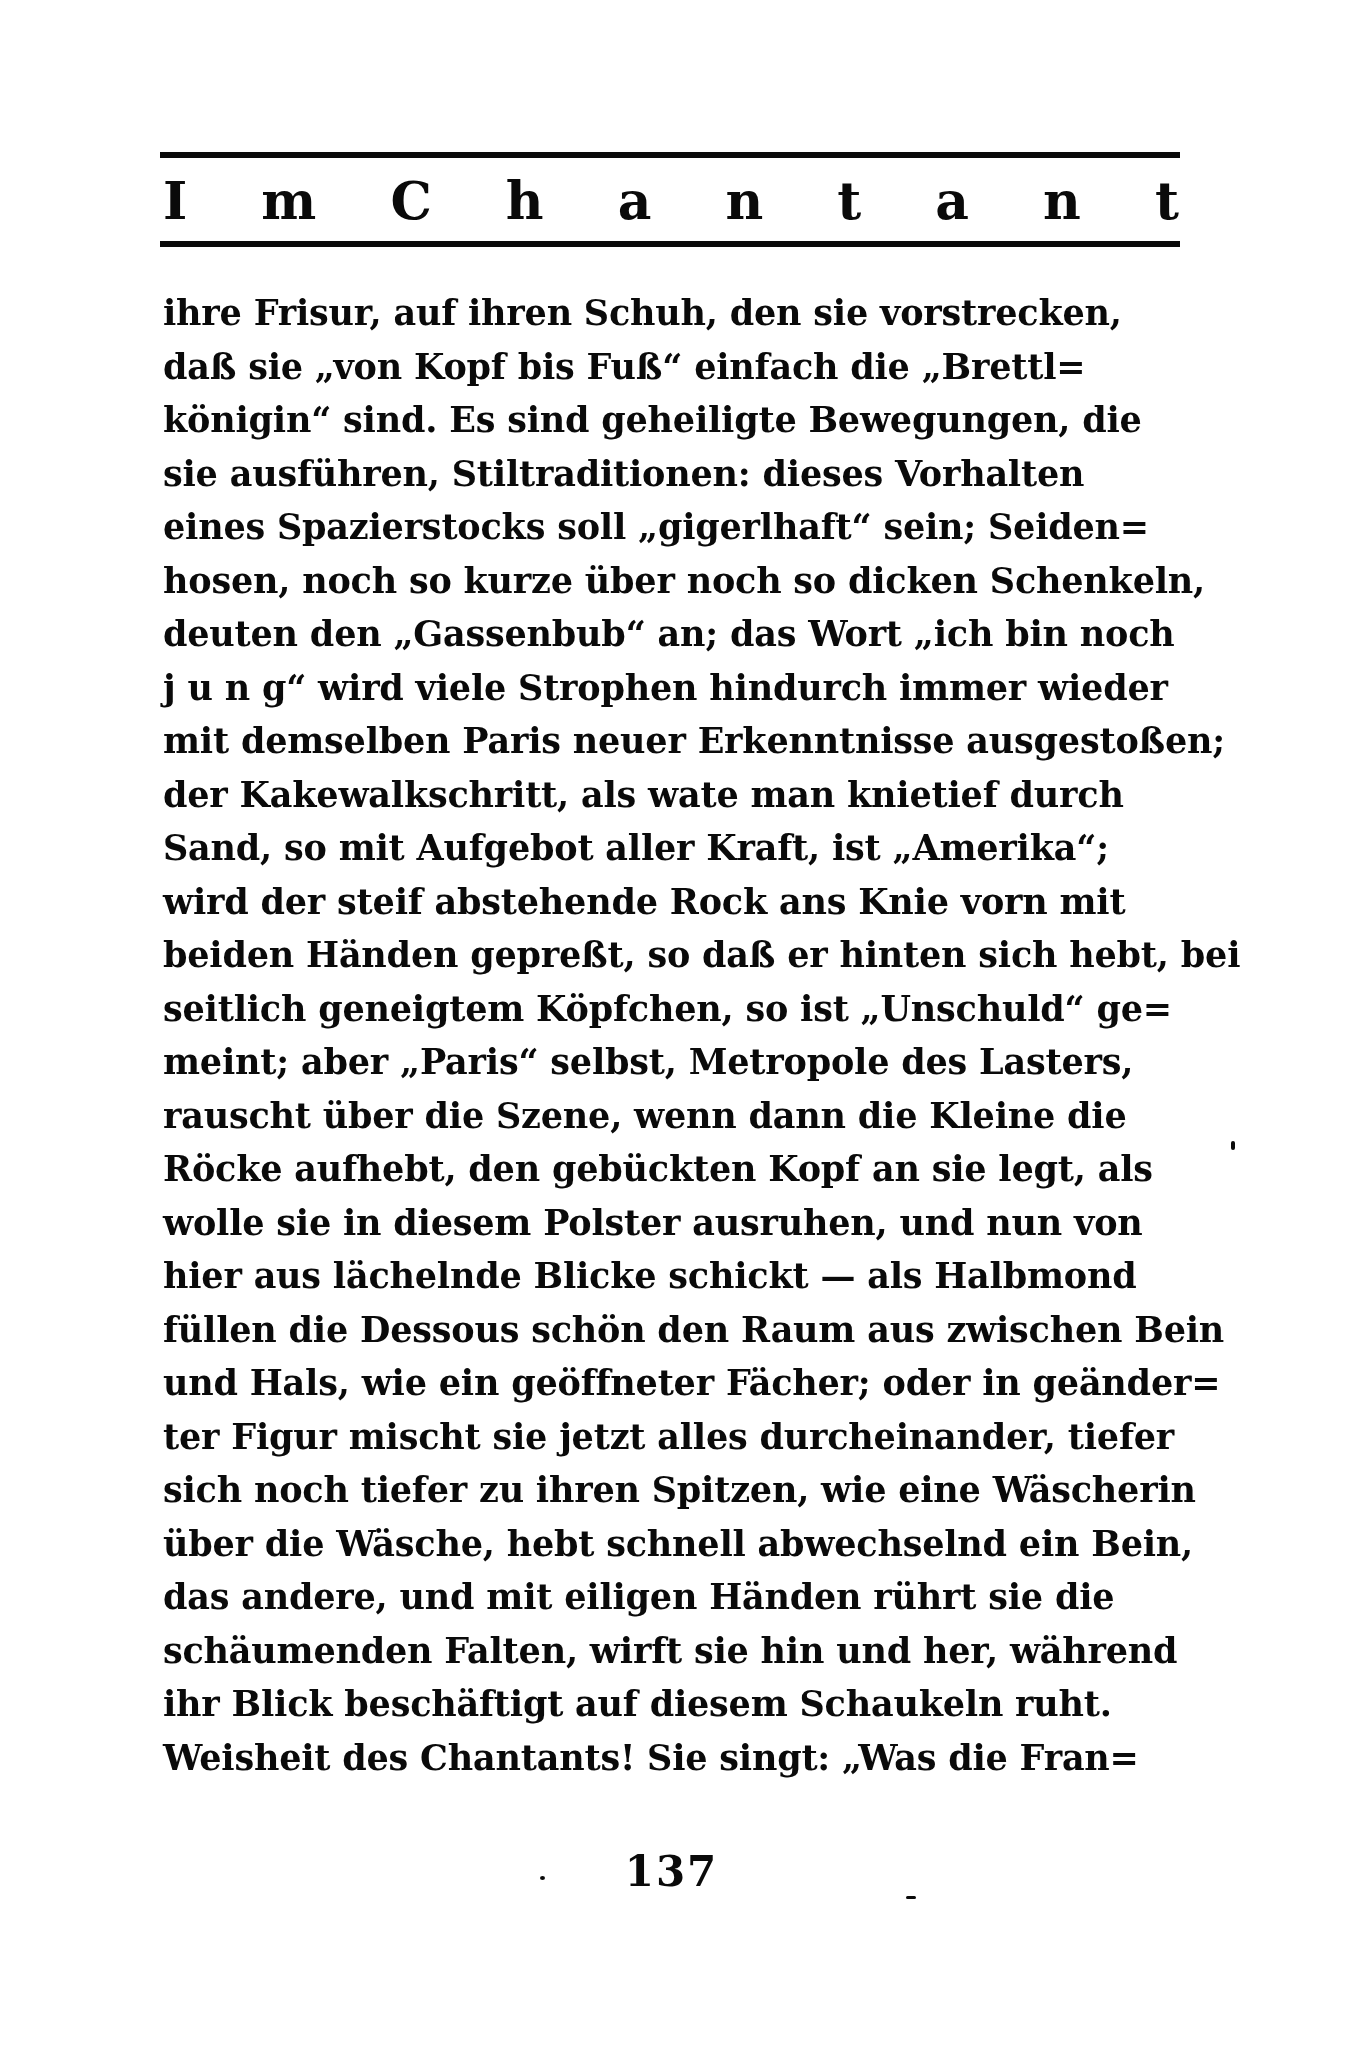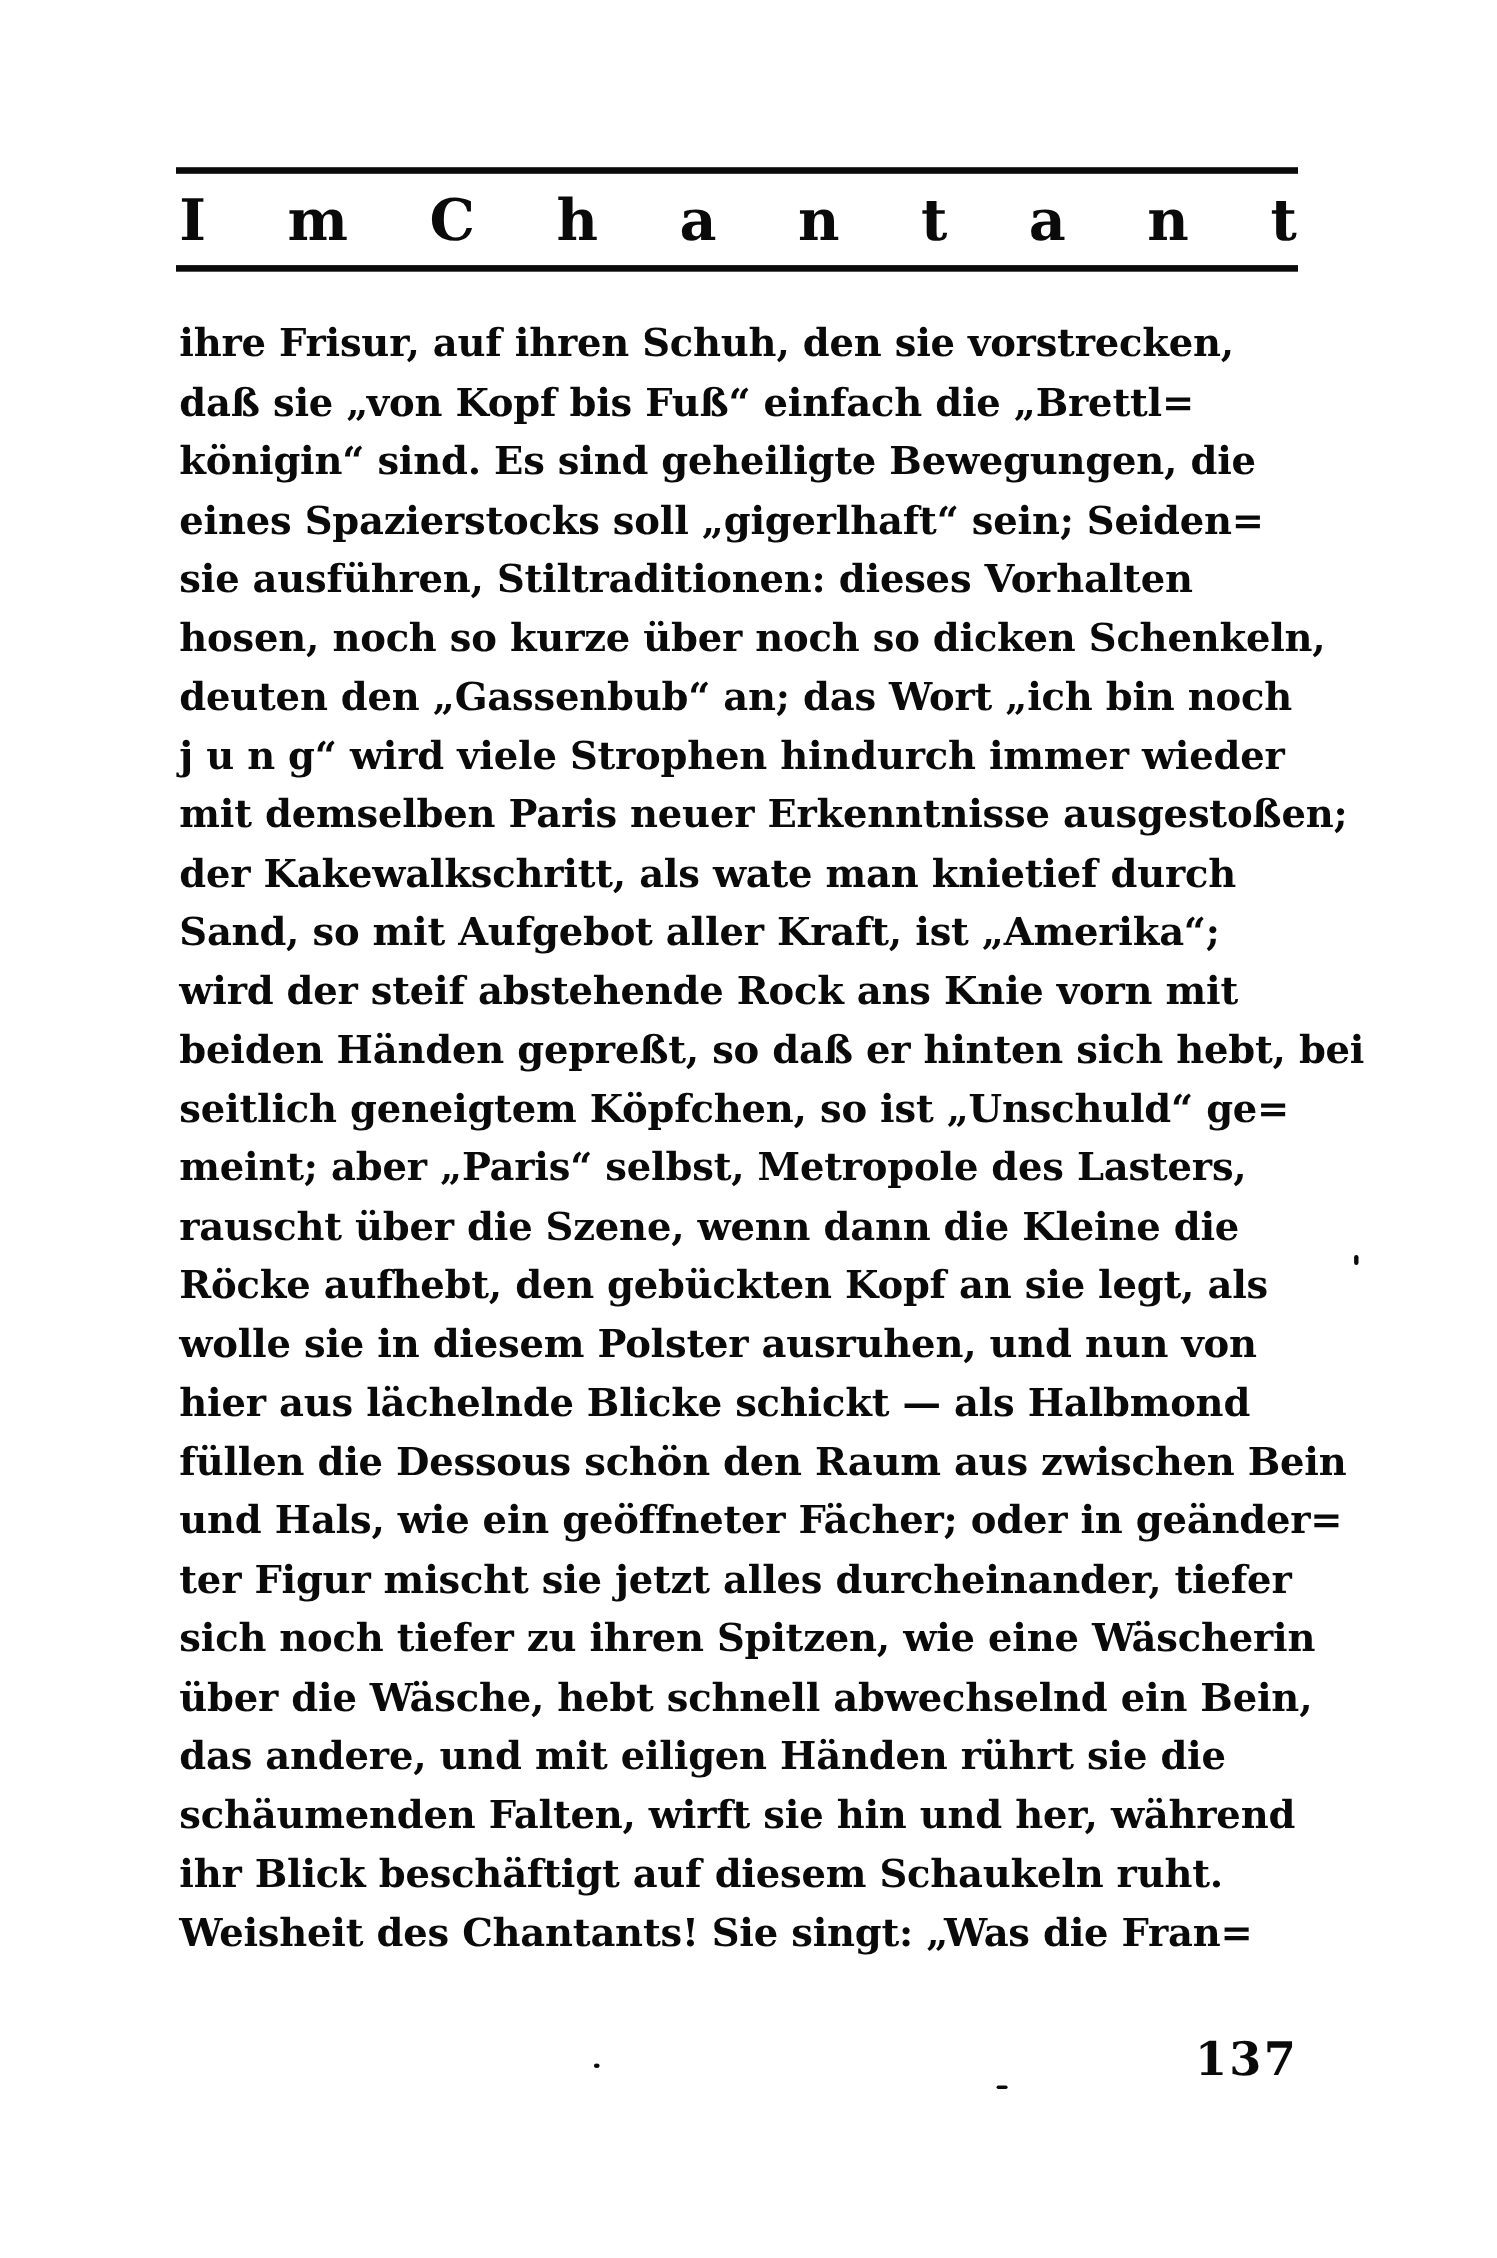--- a/index.html
+++ b/index.html
@@ -63,21 +63,21 @@
   .line::after {
     content: "";
     display: inline-block;
     width: 100%;
   }
   .folio {
     position: absolute;
     top: 1848px;
     left: 163px;
     width: 1017px;
-    text-align: right;
+    text-align: center;
     font-size: 42px;
     font-weight: 700;
     letter-spacing: 2px;
     line-height: 48px;
   }
   .speck {
     position: absolute;
     background: var(--ink, #0a0a0a);
     border-radius: 50%;
   }
@@ -104,22 +104,22 @@
       <span>n</span>
       <span>t</span>
     </div>
 
   <div class="rule rule-bottom"></div>
 
   <main class="page-body">
       <div class="line">ihre Frisur, auf ihren Schuh, den sie vorstrecken,</div>
       <div class="line">daß sie „von Kopf bis Fuß“ einfach die „Brettl=</div>
       <div class="line">königin“ sind. Es sind geheiligte Bewegungen, die</div>
+      <div class="line">sie ausführen, Stiltraditionen: dieses Vorhalten</div>
       <div class="line">eines Spazierstocks soll „gigerlhaft“ sein; Seiden=</div>
-      <div class="line">sie ausführen, Stiltraditionen: dieses Vorhalten</div>
       <div class="line">hosen, noch so kurze über noch so dicken Schenkeln,</div>
       <div class="line">deuten den „Gassenbub“ an; das Wort „ich bin noch</div>
       <div class="line">j&nbsp;u&nbsp;n&nbsp;g“ wird viele Strophen hindurch immer wieder</div>
       <div class="line">mit demselben Paris neuer Erkenntnisse ausgestoßen;</div>
       <div class="line">der Kakewalkschritt, als wate man knietief durch</div>
       <div class="line">Sand, so mit Aufgebot aller Kraft, ist „Amerika“;</div>
       <div class="line">wird der steif abstehende Rock ans Knie vorn mit</div>
       <div class="line">beiden Händen gepreßt, so daß er hinten sich hebt, bei</div>
       <div class="line">seitlich geneigtem Köpfchen, so ist „Unschuld“ ge=</div>
       <div class="line">meint; aber „Paris“ selbst, Metropole des Lasters,</div>

